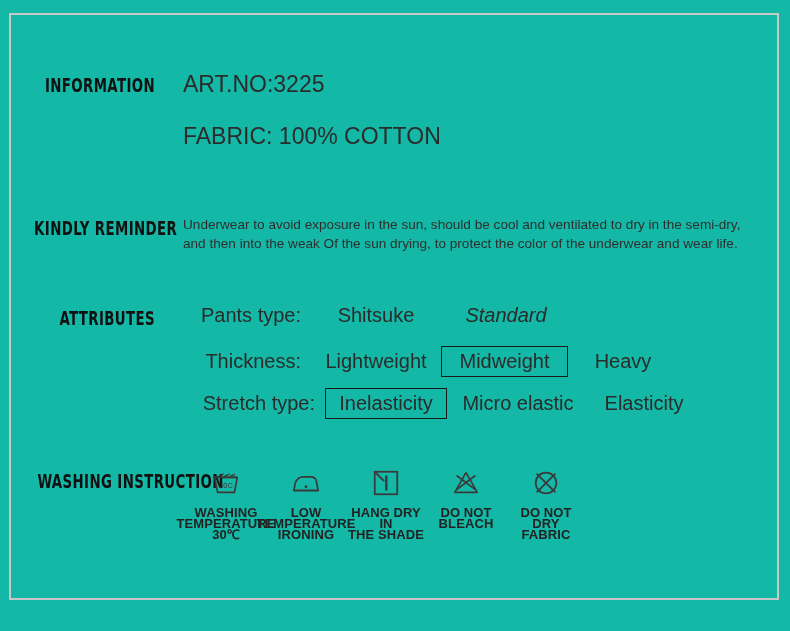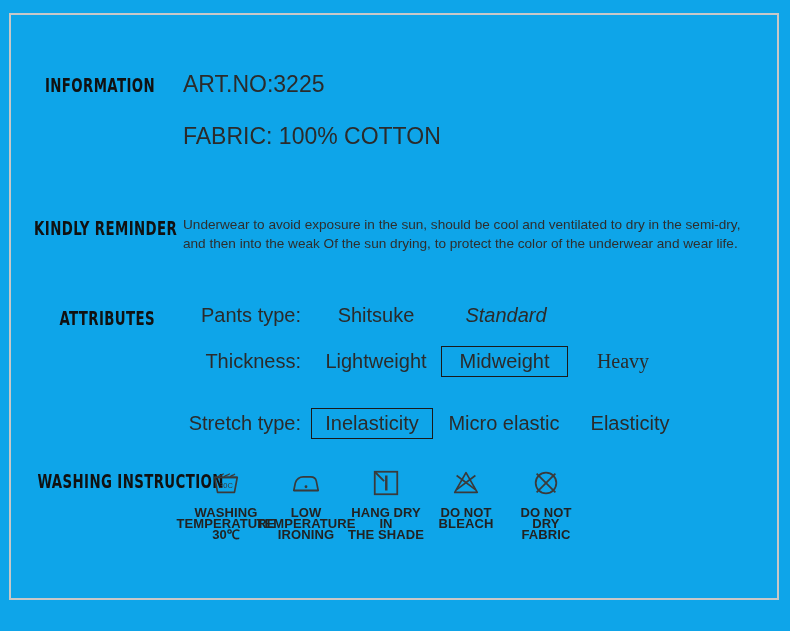--- a/index.html
+++ b/index.html
@@ -13,21 +13,21 @@
     font-family: "Liberation Sans", sans-serif;
     color: #1a1a1a;
     overflow: hidden;
   }
 
   #sheet {
     position: absolute;
     left: 0; top: 0;
     width: 790px;
     height: 631px;
-    background: #0ea5e9;
+    background: #14b8a6;
   }
 
   
   #frame {
     position: absolute;
     left: 9px;
     top: 13px;
     width: 770px;
     height: 587px;
     border: 2px solid #c8c8c8;
@@ -80,21 +80,21 @@
   #label-attributes { left: 0px; top: 307px; width: 155px; }
 
   .attr-row {
     position: absolute;
     height: 34px;
     display: flex;
     align-items: center;
   }
   #attr-row-0 { left: 183px; top: 298px; }
   #attr-row-1 { left: 183px; top: 344px; }
-  #attr-row-2 { left: 183px; top: 386px; margin-top: 20px; }
+  #attr-row-2 { left: 197px; top: 386px; }
 
   .attr-label {
     font-size: 20px;
     color: #2b2b2b;
     text-align: right;
     white-space: nowrap;
     padding-right: 10px;
     box-sizing: border-box;
   }
   #attr-row-0 .attr-label { width: 128px; }
@@ -114,21 +114,21 @@
     border: 1.6px solid #1a1a1a;
   }
 
   
   #attr-row-0 .c0 { width: 130px; }
   #attr-row-0 .c1 { width: 130px; font-style: italic; }
   #attr-row-0 .c2 { width: 120px; }
 
   #attr-row-1 .c0 { width: 130px; }
   #attr-row-1 .c1 { width: 127px; }
-  #attr-row-1 .c2 { width: 110px; font-family: Liberation Serif, serif; }
+  #attr-row-1 .c2 { width: 110px; }
 
   #attr-row-2 .c0 { width: 122px; }
   #attr-row-2 .c1 { width: 142px; }
   #attr-row-2 .c2 { width: 110px; }
 
   
   #label-washing { left: 0px; top: 470px; width: 170px; }
 
   #care-row {
     position: absolute;

